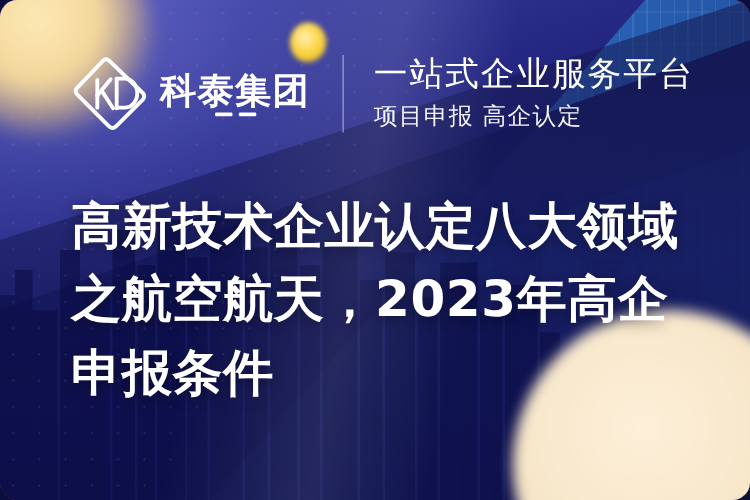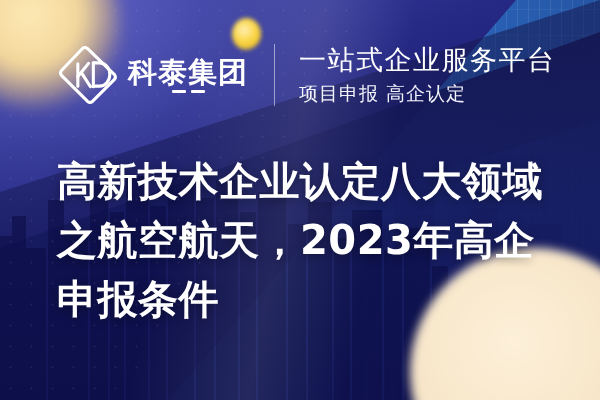--- a/index.html
+++ b/index.html
@@ -7,20 +7,21 @@
     padding: 0;
     background: #0b0d3a;
   }
   #banner {
     position: relative;
     width: 600px;
     height: 400px;
     overflow: hidden;
     font-family: "Liberation Sans", "DejaVu Sans", sans-serif;
     background: #ef4444;
+    border-radius: 14px;
   }
 
   
   .layer { position: absolute; inset: 0; }
 
   
   .bg-base {
     background: linear-gradient(160deg, #3b3fa4 0%, #2c2f8c 22%, #1a1c72 48%, #141663 75%, #10125a 100%);
   }
 

